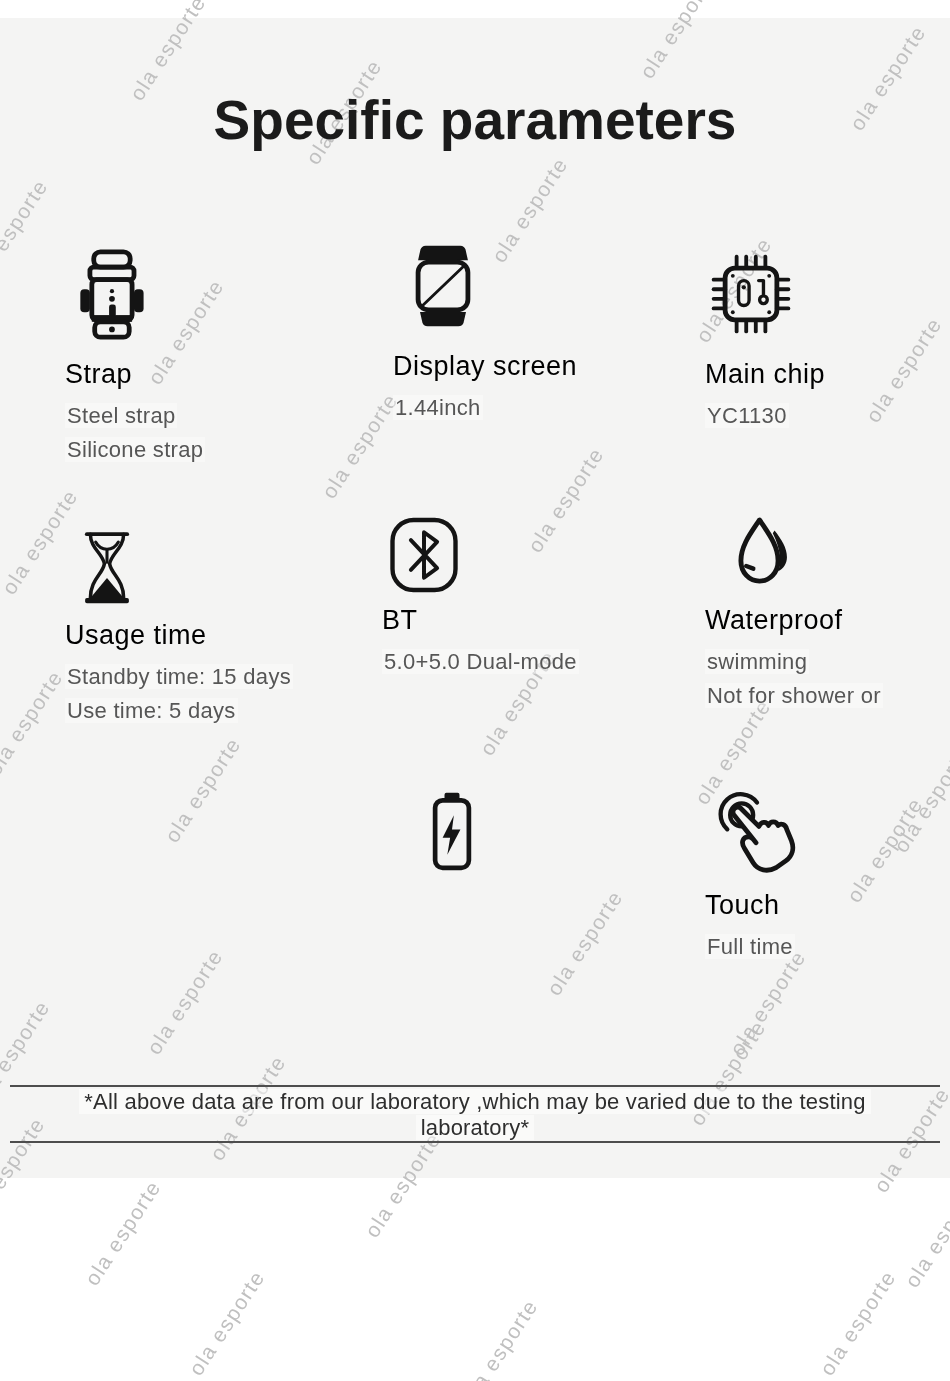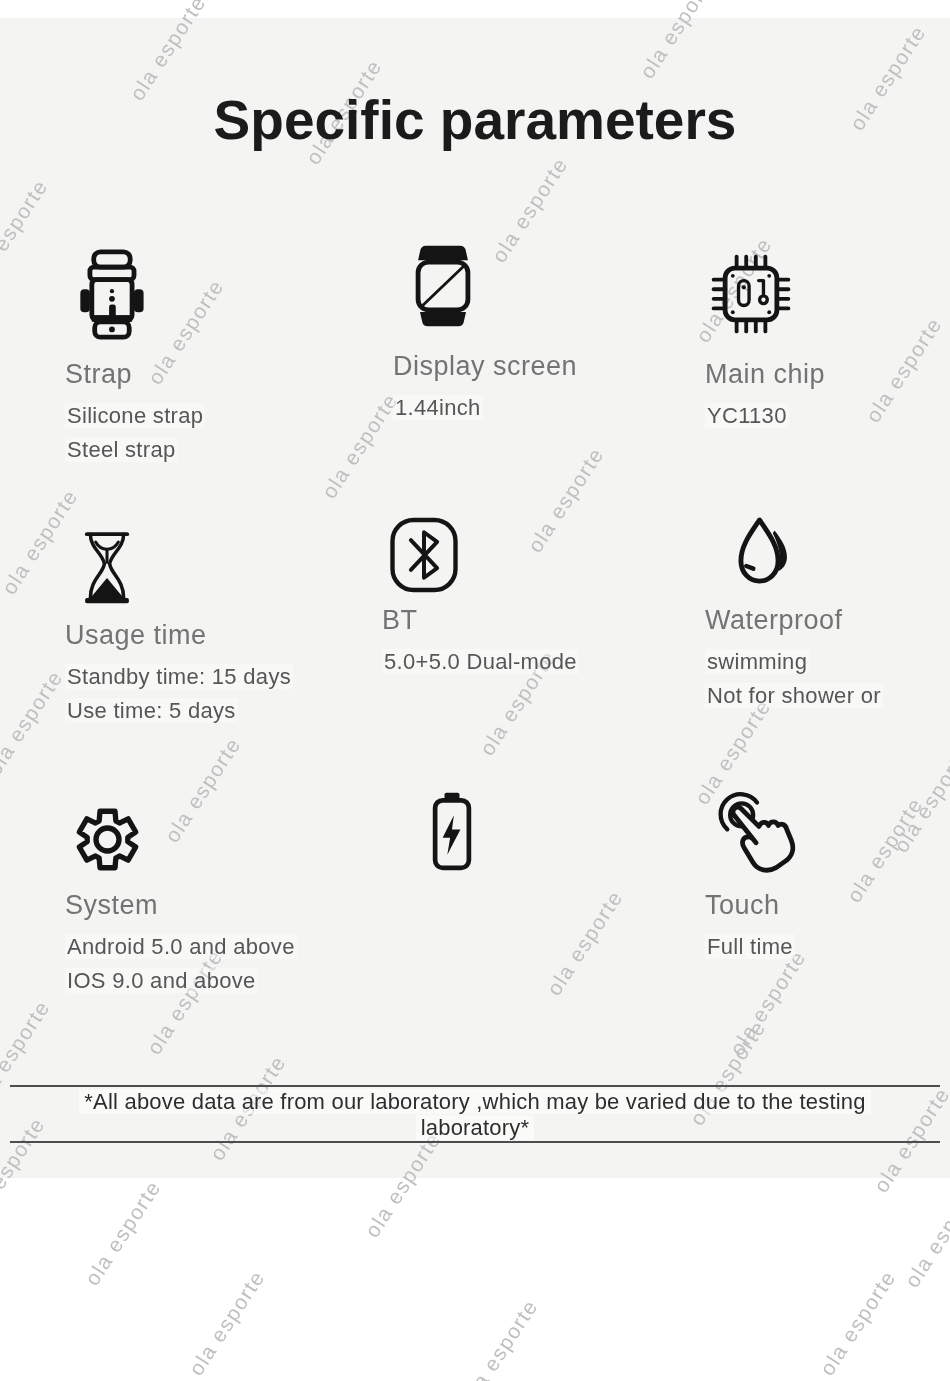--- a/index.html
+++ b/index.html
@@ -7,21 +7,21 @@
         font-family:"Liberation Sans","DejaVu Sans",sans-serif;}
   .panel{position:absolute;left:0;top:18px;width:950px;height:1160px;background:#f4f4f3;}
   .wm-layer{position:absolute;inset:0;z-index:1;pointer-events:none;}
   .wm{position:absolute;transform:translate(-50%,-50%) rotate(-57deg);
       font-size:21px;letter-spacing:1.5px;color:#c0c0c0;white-space:nowrap;}
   .content{position:absolute;inset:0;z-index:2;}
   .title{position:absolute;top:88px;left:0;width:100%;margin:0;text-align:center;
          font-size:55px;font-weight:bold;color:#1b1b1b;letter-spacing:0px;}
   .cell{position:absolute;width:300px;}
   .iconbox{display:block;}
-  .cell h2{margin:0;font-size:27px;font-weight:normal;color:#737373;letter-spacing:0.5px;}
+  .cell h2{margin:0;font-size:27px;font-weight:normal;color:#000000;letter-spacing:0.5px;}
   .desc{margin-top:9px;}
   .dline{font-size:22px;line-height:34px;color:#565656;letter-spacing:0.3px;}
   .dline span{background:rgba(255,255,255,0.38);padding:0 2px;}
   .rule{position:absolute;left:10px;width:930px;border-top:2px solid #4d4d4d;height:0;}
   .footer-text{position:absolute;top:1089px;left:0;width:100%;text-align:center;
                font-size:22px;line-height:26px;color:#2e2e2e;letter-spacing:0.2px;}
   .footer-text span{background:rgba(255,255,255,0.5);padding:0 5px;}
   svg{display:block;}
   .ic{stroke:#141414;fill:none;stroke-width:5;stroke-linejoin:round;stroke-linecap:round;}
   .icf{fill:#141414;stroke:none;}
@@ -81,22 +81,22 @@
           <circle class="icf" cx="49" cy="45" r="2.2"></circle>
           <circle class="icf" cx="49" cy="53" r="3"></circle>
           <rect class="icf" x="46" y="59" width="7" height="13" rx="2.5"></rect>
           <rect class="icf" x="28" y="70" width="42" height="7"></rect>
           <rect class="ic" x="31" y="77" width="36" height="16" rx="6"></rect>
           <circle class="icf" cx="49" cy="85" r="3"></circle>
         </svg>
       </div>
       <h2>Strap</h2>
       <div class="desc">
+        <div class="dline"><span>Steel strap</span></div>
         <div class="dline"><span>Silicone strap</span></div>
-        <div class="dline"><span>Steel strap</span></div>
       </div>
     </div>
 
     <div class="cell" style="left:393px;top:240px">
       <div class="iconbox" style="height:95px;margin-bottom:16px;padding-left:4px">
         <svg width="92" height="92" viewBox="0 0 96 96">
           <path class="icf" d="M30,6 h36 c3,0 5,2 5.5,4 l2.5,11 H22 l2.5,-11 C25,8 27,6 30,6 Z"></path>
           <rect class="ic" x="22" y="23" width="52" height="50" rx="11"></rect>
           <line class="ic" style="stroke-width:3" x1="27" y1="68" x2="69" y2="28"></line>
           <path class="icf" d="M24,75 h48 l-2.5,11 c-0.5,2 -2.5,4 -5.5,4 H32 c-3,0 -5,-2 -5.5,-4 Z"></path>
@@ -186,33 +186,20 @@
           <line class="ic" x1="33" y1="61" x2="41" y2="64"></line>
         </svg>
       </div>
       <h2>Waterproof</h2>
       <div class="desc" style="width:240px">
         <div class="dline"><span>swimming</span></div>
         <div class="dline"><span>Not for shower or</span></div>
       </div>
     </div>
 
-    <div class="cell" style="left:65px;top:797px">
-      <div class="iconbox" style="height:85px;margin-bottom:8px">
-        <svg width="85" height="85" viewBox="0 0 96 96">
-          <path class="ic" style="stroke-width:6" d="M57.4,27 L56.5,16.1 L39.5,16.1 L38.6,27 L34.5,29.4 L24.7,24.7 L16.1,39.5 L25.1,45.6 L25.1,50.4 L16.1,56.5 L24.7,71.3 L34.5,66.6 L38.6,69 L39.5,79.9 L56.5,79.9 L57.4,69 L61.5,66.6 L71.3,71.3 L79.9,56.5 L70.9,50.4 L70.9,45.6 L79.9,39.5 L71.3,24.7 L61.5,29.4 Z"></path>
-          <circle class="ic" style="stroke-width:6" cx="48" cy="48" r="13"></circle>
-        </svg>
-      </div>
-      <h2>System</h2>
-      <div class="desc">
-        <div class="dline"><span>Android 5.0 and above</span></div>
-        <div class="dline"><span>IOS 9.0 and above</span></div>
-      </div>
-    </div>
 
     <div class="cell" style="left:393px;top:790px">
       <div class="iconbox" style="height:92px;margin-bottom:8px;padding-left:14px">
         <svg width="90" height="90" viewBox="0 0 96 96">
           <rect class="icf" x="40" y="3" width="16" height="8" rx="2"></rect>
           <rect class="ic" x="30" y="11" width="36" height="72" rx="8"></rect>
           <path class="icf" d="M50,27 L38,51 h8 l-3,18 14,-27 h-9 Z"></path>
         </svg>
       </div>
     </div>

